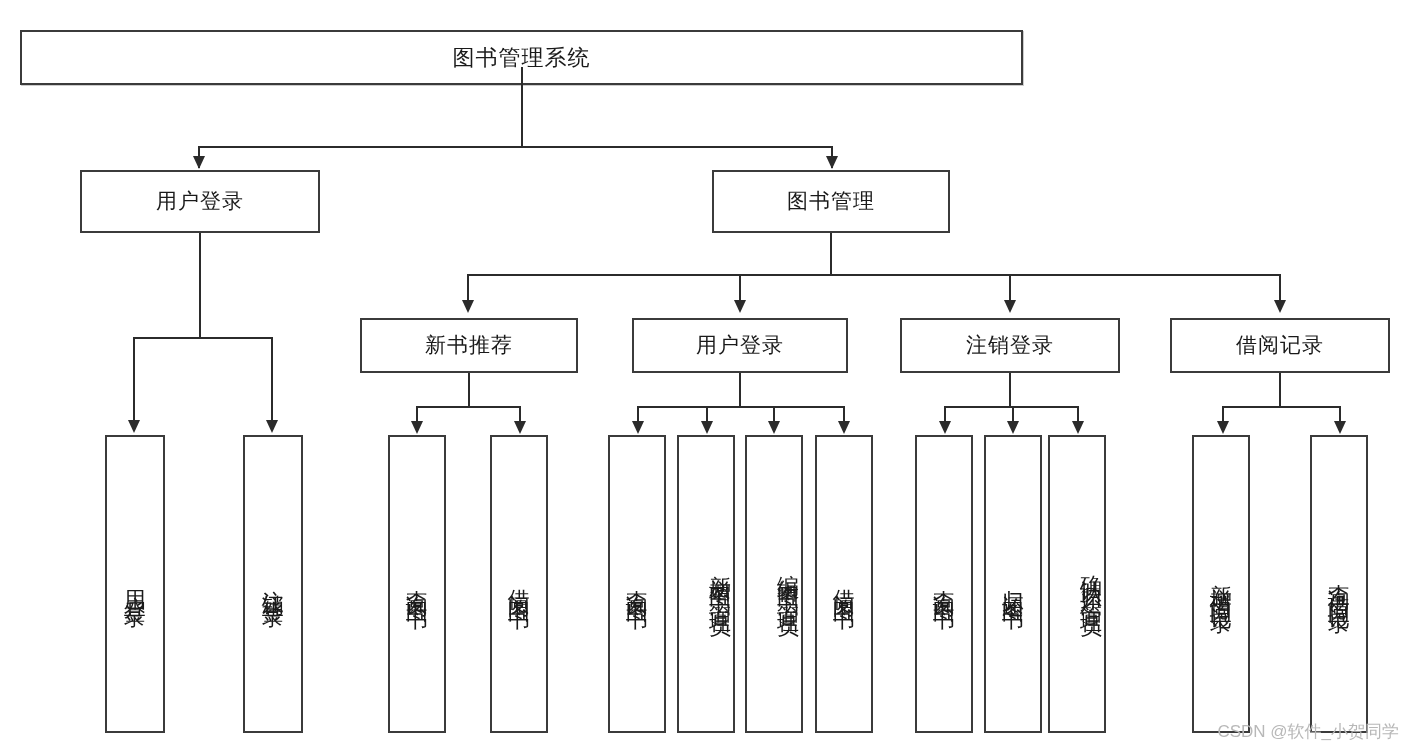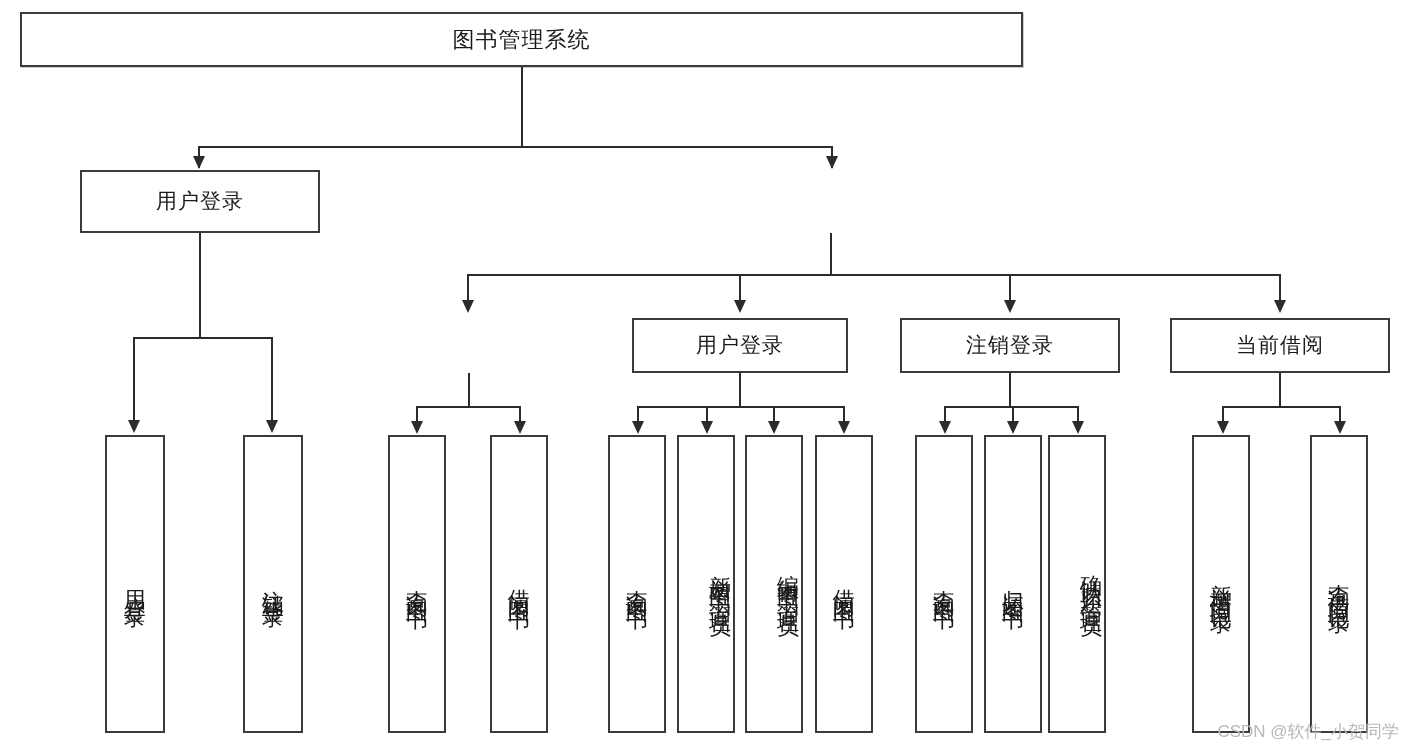--- a/index.html
+++ b/index.html
@@ -32,21 +32,21 @@
   .node.root{
     border-width:2px;
     box-shadow:1px 1px 0 0 #cccccc;
   }
   .node .label{
     display:block;
     white-space:nowrap;
   }
   
   .node.h{ font-size:21px; letter-spacing:1px; }
-  .node.h.root{ font-size:22px; }
+  .node.h.root{ font-size:22px;margin-top:18px; }
 
   
   .node.v{
     writing-mode:vertical-rl;
     text-orientation:upright;
     font-size:22px;
     letter-spacing:6px;
     padding-top:6px;
     padding-bottom:6px;
     align-items:center;
@@ -102,47 +102,53 @@
 
   <div class="conn vline" style="left:198px;top:146px;height:22px;"></div>
   <div class="arrow" style="left:193px;top:156px;"></div>
   <div class="conn vline" style="left:831px;top:146px;height:22px;"></div>
   <div class="arrow" style="left:826px;top:156px;"></div>
 
   <div class="node h" style="left:80px;top:170px;width:240px;height:63px;">
     <span class="label">用户登录</span>
   </div>
 
+  <div class="node h" style="left:712px;top:170px;width:238px;height:63px;">
+    <span class="label">图书管理</span>
+  </div>
 
   <div class="conn vline" style="left:199px;top:233px;height:105px;"></div>
   <div class="conn hline" style="left:133px;top:337px;width:139px;"></div>
   <div class="conn vline" style="left:133px;top:337px;height:86px;"></div>
   <div class="arrow" style="left:128px;top:420px;"></div>
   <div class="conn vline" style="left:271px;top:337px;height:86px;"></div>
   <div class="arrow" style="left:266px;top:420px;"></div>
 
   <div class="conn vline" style="left:830px;top:233px;height:42px;"></div>
   <div class="conn hline" style="left:467px;top:274px;width:813px;"></div>
   <div class="conn vline" style="left:467px;top:274px;height:30px;"></div>
   <div class="arrow" style="left:462px;top:300px;"></div>
   <div class="conn vline" style="left:739px;top:274px;height:30px;"></div>
   <div class="arrow" style="left:734px;top:300px;"></div>
   <div class="conn vline" style="left:1009px;top:274px;height:30px;"></div>
   <div class="arrow" style="left:1004px;top:300px;"></div>
   <div class="conn vline" style="left:1279px;top:274px;height:30px;"></div>
   <div class="arrow" style="left:1274px;top:300px;"></div>
 
+  <div class="node h" style="left:360px;top:318px;width:218px;height:55px;">
+    <span class="label">新书推荐</span>
+  </div>
   <div class="node h" style="left:632px;top:318px;width:216px;height:55px;">
     <span class="label">用户登录</span>
   </div>
   <div class="node h" style="left:900px;top:318px;width:220px;height:55px;">
     <span class="label">注销登录</span>
   </div>
   <div class="node h" style="left:1170px;top:318px;width:220px;height:55px;">
-    <span class="label">当前借阅</span>
+    <span class="label">借阅记录</span>
   </div>
 
   <div class="conn vline" style="left:468px;top:373px;height:34px;"></div>
   <div class="conn hline" style="left:416px;top:406px;width:105px;"></div>
   <div class="conn vline" style="left:416px;top:406px;height:18px;"></div>
   <div class="arrow" style="left:411px;top:421px;"></div>
   <div class="conn vline" style="left:519px;top:406px;height:18px;"></div>
   <div class="arrow" style="left:514px;top:421px;"></div>
 
   <div class="conn vline" style="left:739px;top:373px;height:34px;"></div>

